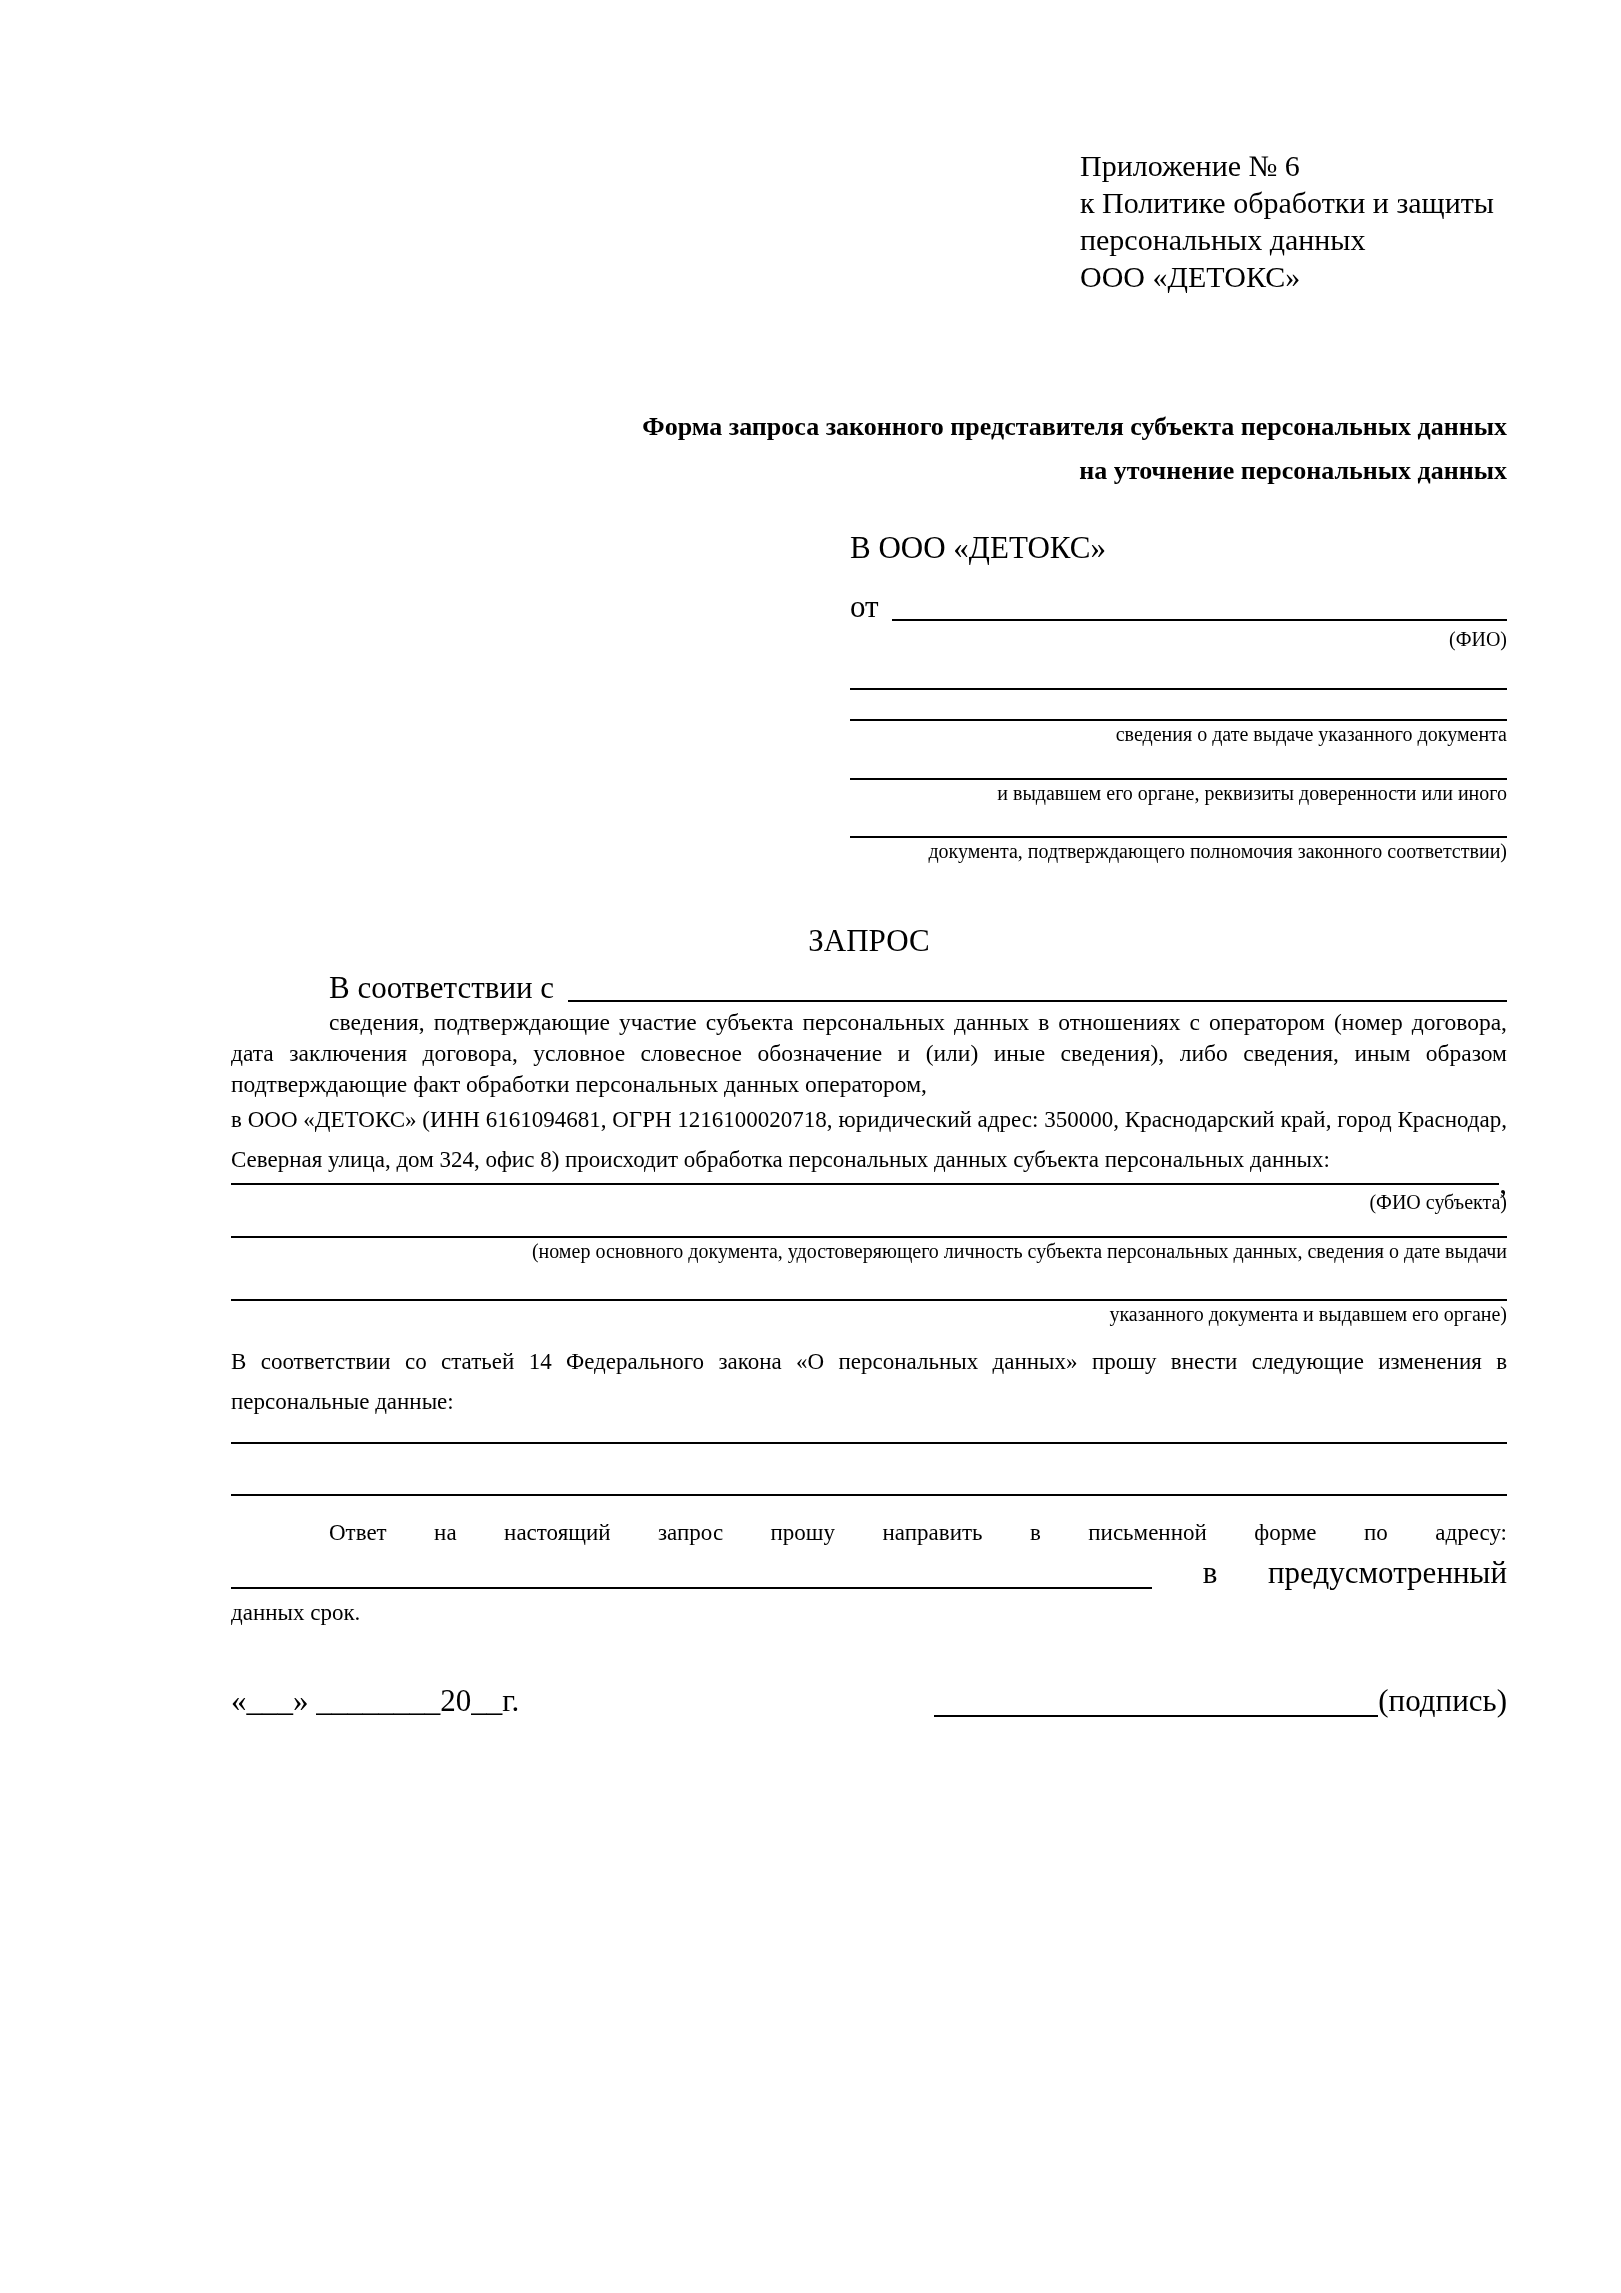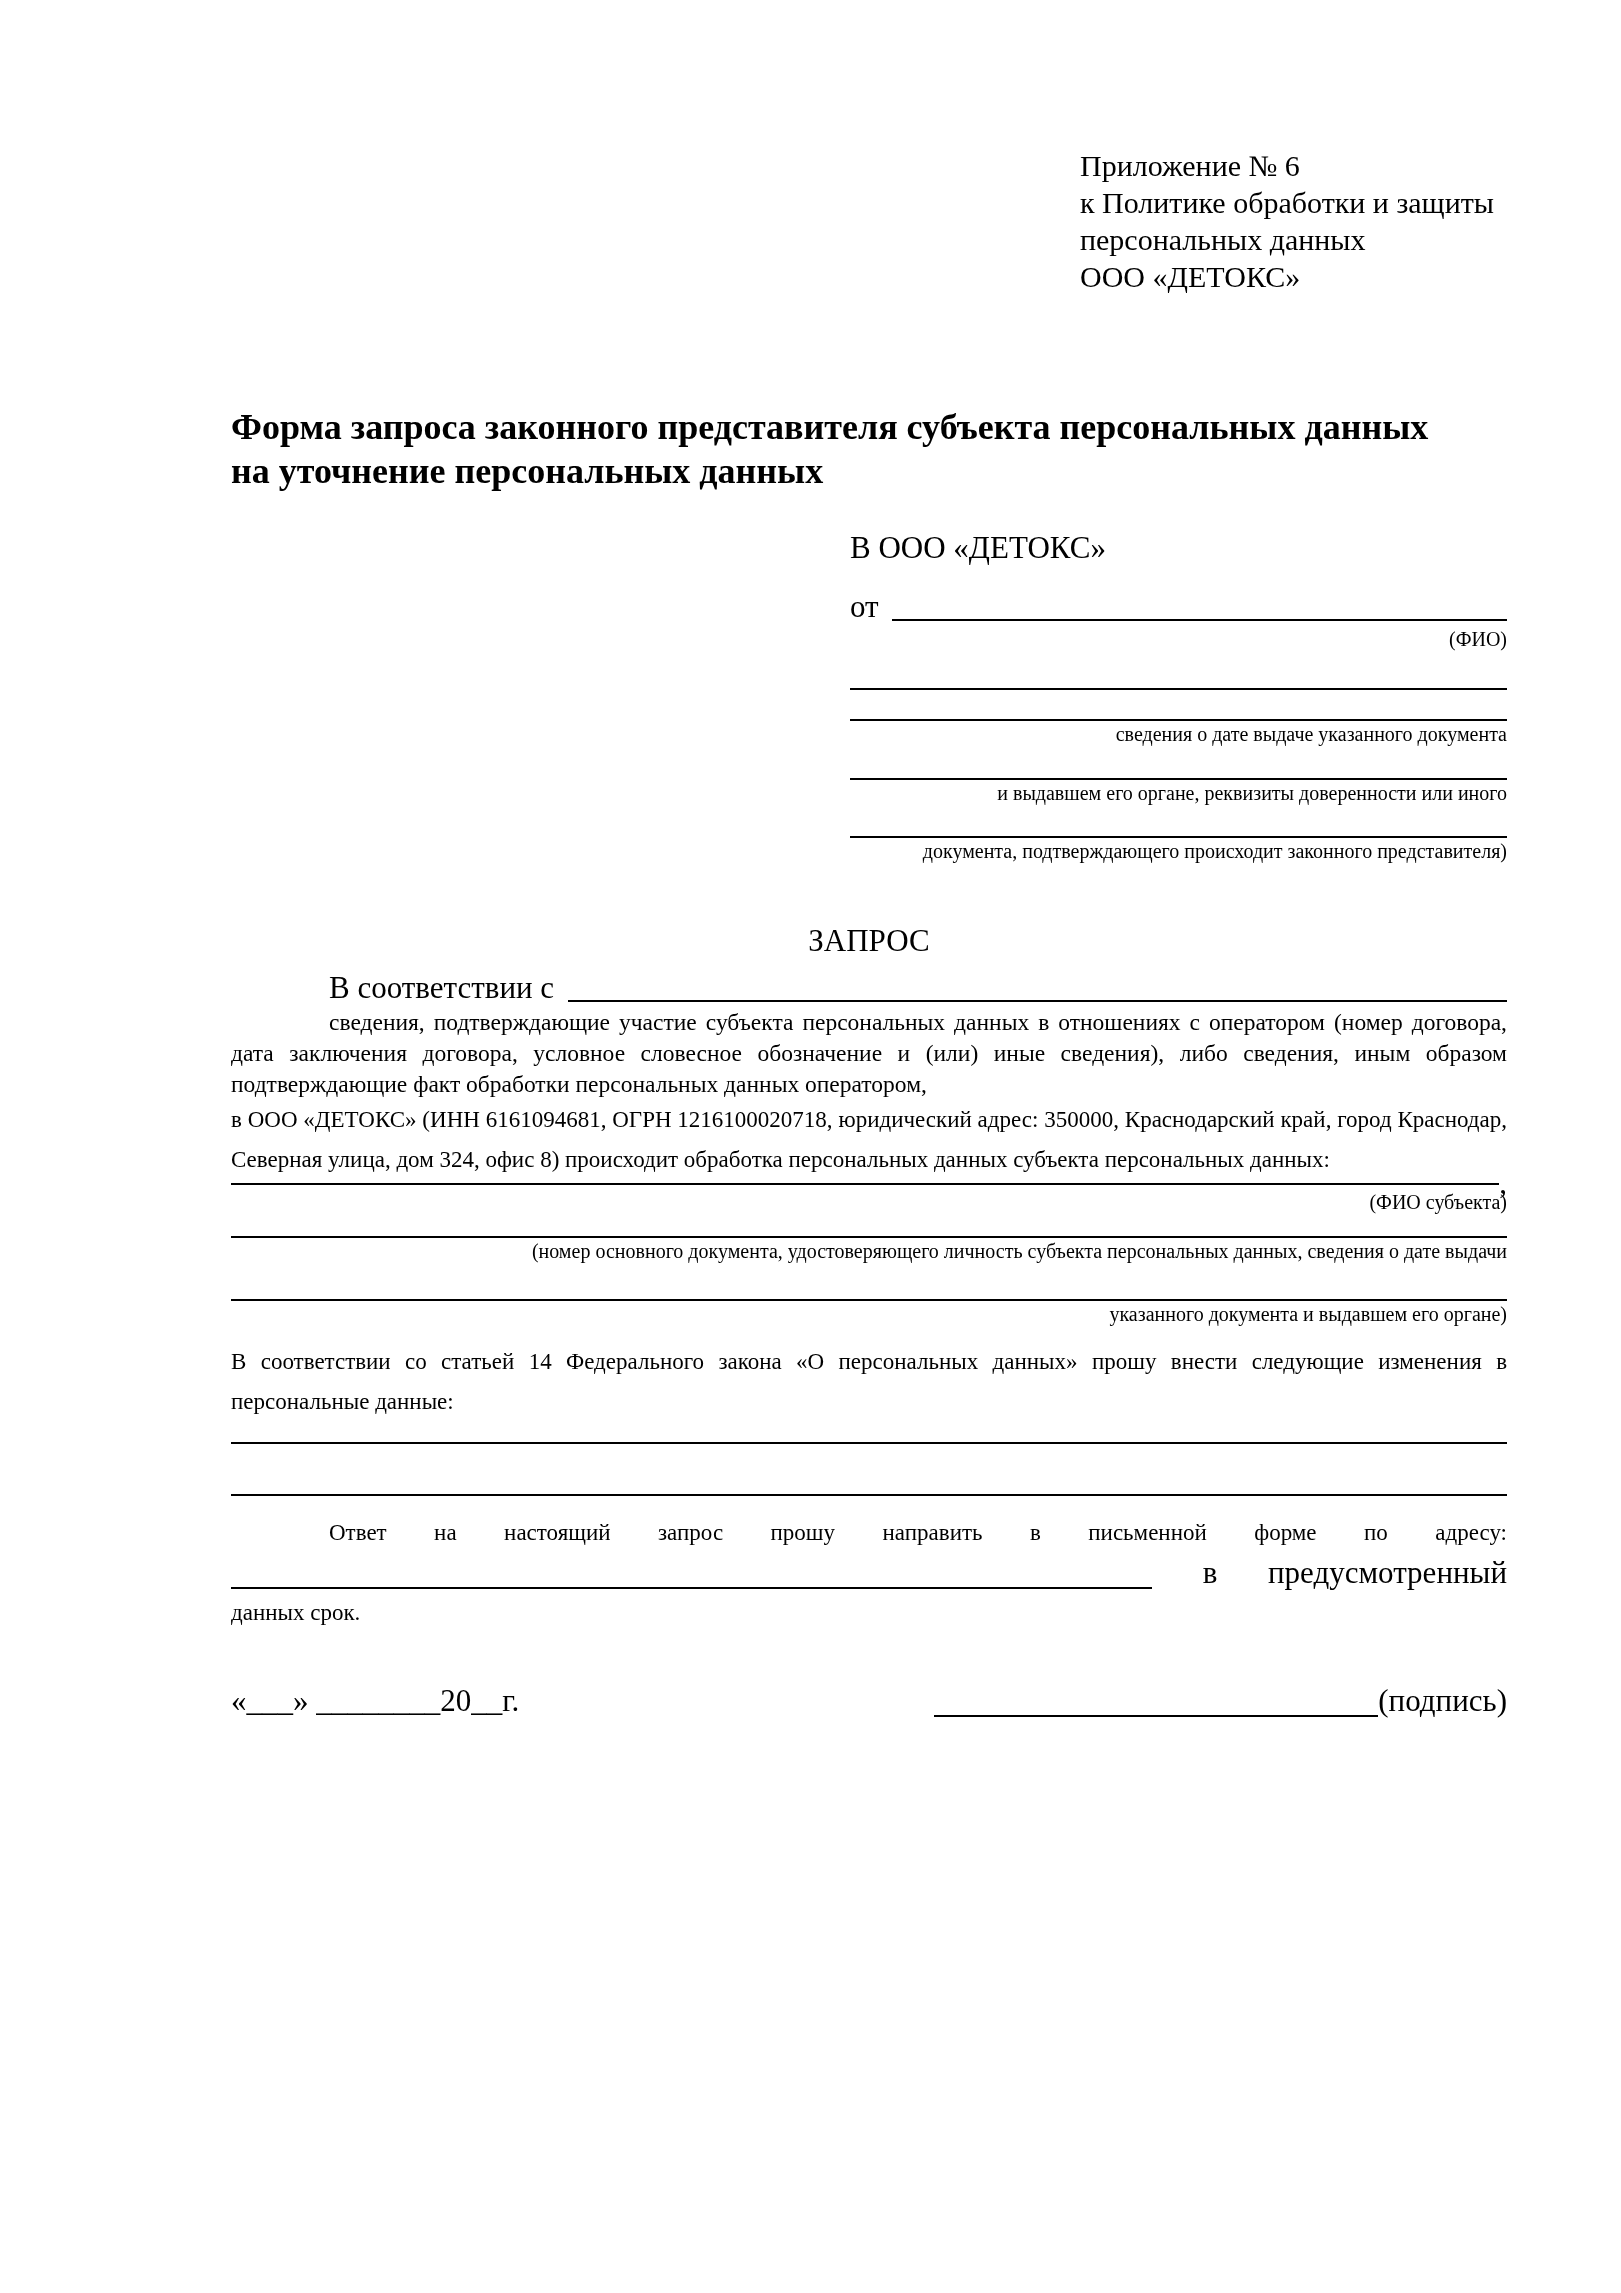--- a/index.html
+++ b/index.html
@@ -8,21 +8,21 @@
     width:1621px; height:2294px;
     font-family:"Liberation Serif","DejaVu Serif",serif;
     color:#000; overflow:hidden;
   }
   .page { width:1621px; height:2250px; padding:147px 114px 0 231px; background:#fff; }
 
   
   .appendix { margin-left:849px; font-size:30px; line-height:37px; }
 
   
-  .title { margin-top:110px; text-align:left; font-weight:bold; font-size:36px; line-height:44px; }
+  .title { margin-top:110px; text-align:right; font-weight:bold; font-size:26px; line-height:44px; }
 
   
   .addressee { margin-left:619px; width:657px; margin-top:35px; font-size:31px; }
   .addr-to { line-height:39px; }
   .addr-from { display:flex; line-height:39px;margin-top:20px; }
   .addr-from .label { padding-right:13.7px; }
 
   .fill { flex:1; height:0; border-bottom:2.9px solid #000; align-self:flex-end; margin-bottom:4.9px; }
 
   .caption { font-size:20px; line-height:27.4px; text-align:right; }
@@ -91,21 +91,21 @@
 
     <div class="addr-field f1"></div>
 
     <div class="addr-field fn"></div>
     <div class="caption">сведения о дате выдаче указанного документа</div>
 
     <div class="addr-field fn"></div>
     <div class="caption">и выдавшем его органе, реквизиты доверенности или иного</div>
 
     <div class="addr-field fn"></div>
-    <div class="caption">документа, подтверждающего происходит законного представителя)</div>
+    <div class="caption">документа, подтверждающего полномочия законного соответствии)</div>
   </div>
 
   <div class="zapros">ЗАПРОС</div>
 
   <div class="intro">
     <span class="prefix">В соответствии с</span>
     <span class="fill"></span>
   </div>
 
   <div class="note">сведения, подтверждающие участие субъекта персональных данных в отношениях с оператором (номер договора, дата заключения договора, условное словесное обозначение и (или) иные сведения), либо сведения, иным образом подтверждающие факт обработки персональных данных оператором,</div>

